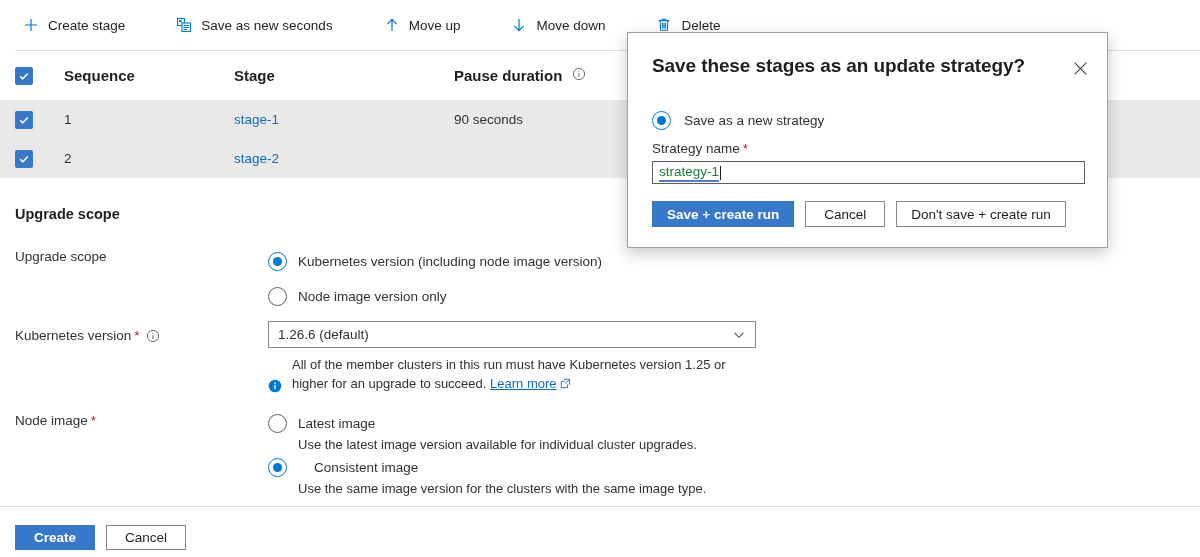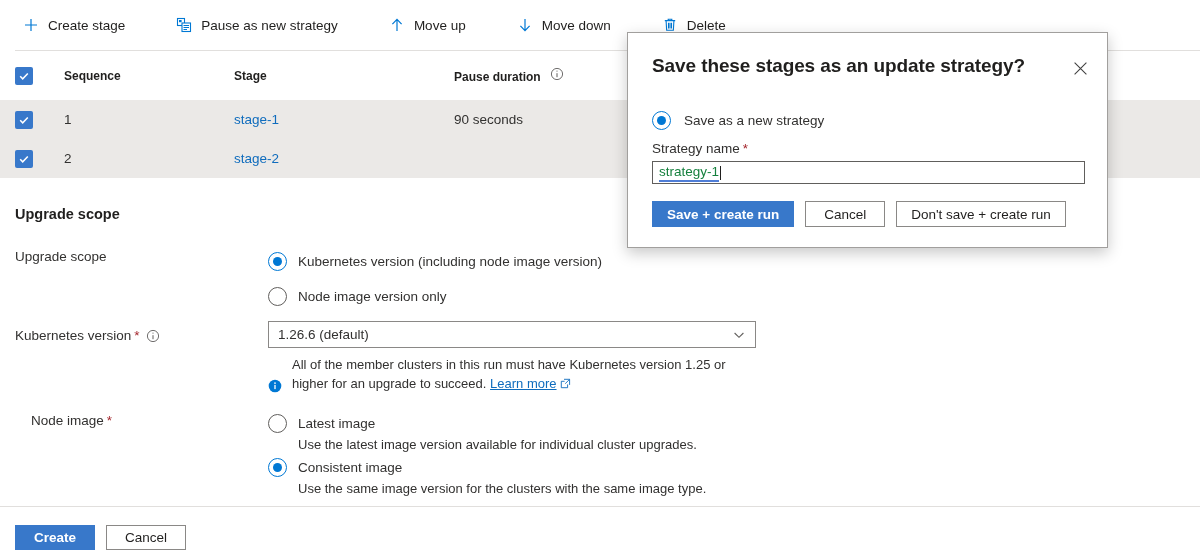--- a/index.html
+++ b/index.html
@@ -81,21 +81,21 @@
     padding-left: 15px;
     box-sizing: border-box;
     background: #ebe9e7;
   }
   .col-check { width: 49px; flex: none; }
   .col-seq   { width: 170px; flex: none; }
   .col-stage { width: 220px; flex: none; }
   .col-pause { width: 260px; flex: none; }
 
   .hdr-text {
-    font-size: 12px;
+    font-size: 15px;
     font-weight: 600;
     color: #201f1e;
     display: inline-flex;
     align-items: center;
   }
   .cell-text { font-size: 13.5px; color: #323130; }
   .cell-link { font-size: 13.5px; color: #0f6cbd; cursor: pointer; }
 
   .cb {
     width: 18px; height: 18px;
@@ -353,21 +353,21 @@
 
   <div class="tb-item">
     <span class="tb-icon">
       <svg width="16" height="16" viewBox="0 0 16 16" fill="none" stroke="#0078d4" stroke-width="1.1">
         <rect x="1.5" y="1.5" width="7" height="7"></rect>
         <rect x="3" y="3" width="2.6" height="2.2" fill="#0078d4" stroke="none"></rect>
         <rect x="6" y="6" width="8.5" height="8.5" fill="#fff"></rect>
         <path d="M7.5 8.5h5.5M7.5 10.5h5.5M7.5 12.5h3.5"></path>
       </svg>
     </span>
-    <span class="tb-label">Pause as new strategy</span>
+    <span class="tb-label">Save as new seconds</span>
   </div>
 
   <div class="tb-item">
     <span class="tb-icon">
       <svg width="16" height="16" viewBox="0 0 16 16" fill="none" stroke="#0078d4" stroke-width="1.2">
           <path d="M8 14V2.6M3.4 7.2L8 2.4l4.6 4.8"></path>
         </svg>
     </span>
     <span class="tb-label">Move up</span>
   </div>
@@ -512,37 +512,37 @@
     <span class="hint-link">Learn more</span><span class="ext-icon">
         <svg width="11" height="11" viewBox="0 0 11 11" fill="none" stroke="#0f6cbd" stroke-width="0.9">
           <path d="M4 1.3h5.6v5.6"></path>
           <path d="M9.6 1.3L5.2 5.7"></path>
           <path d="M7.6 6.4v3.3H1.3V3.3h3.3"></path>
         </svg>
       </span>
   </span>
 </div>
 
-<div class="field-label" style="left:31px; top:413px;">
+<div class="field-label" style="left:15px; top:413px;">
   <span>Node image</span>
   <span class="req-star">*</span>
 </div>
 
 <div class="radio-row" style="left:268px; top:414px;">
   <span class="radio"></span>
   <div style="margin-left:11px;">
     <div class="radio-text" style="margin-left:0;">Latest image</div>
     <div class="radio-sub">Use the latest image version available for individual cluster upgrades.</div>
   </div>
 </div>
 
 <div class="radio-row" style="left:268px; top:458px;">
   <span class="radio checked"></span>
   <div style="margin-left:11px;">
-    <div class="radio-text" style="margin-left:0;">Consistent image</div>
+    <div class="radio-text" style="margin-left:16px;">Consistent image</div>
     <div class="radio-sub">Use the same image version for the clusters with the same image type.</div>
   </div>
 </div>
 
 <div class="footer-divider"></div>
 <div class="footer">
   <button class="btn primary">Create</button>
   <button class="btn">Cancel</button>
 </div>
 

